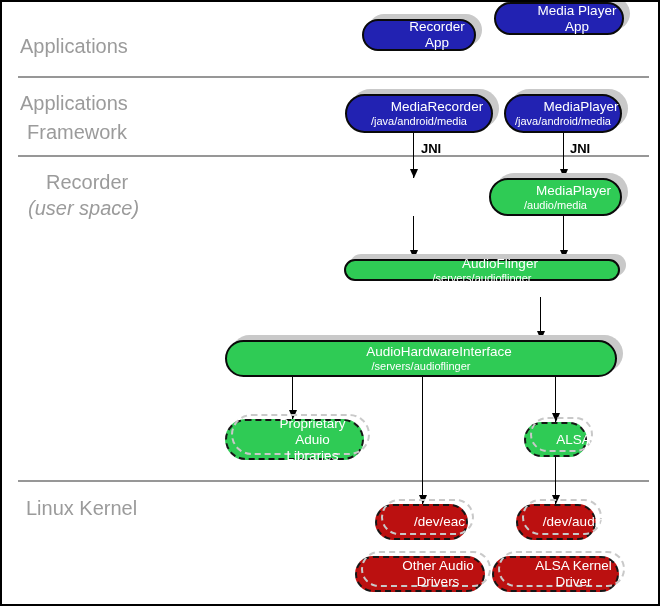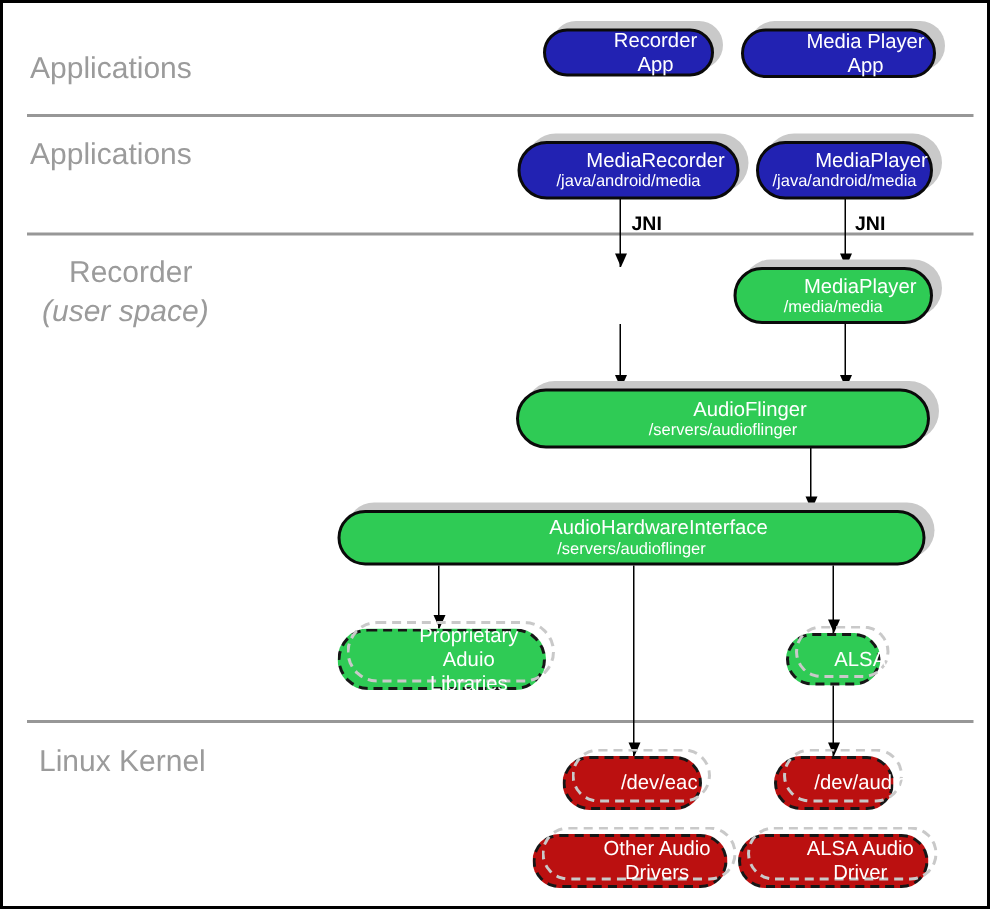--- a/index.html
+++ b/index.html
@@ -79,49 +79,50 @@
     z-index:3;
   }
 </style>
 </head>
 <body>
 
 <div id="canvas">
 
   <div class="layer-label" style="left:18px;top:30px;">Applications</div>
   <div class="layer-label" style="left:18px;top:87px;">Applications</div>
+  <div class="layer-label" style="left:25px;top:116px;">Framework</div>
   <div class="layer-label" style="left:44px;top:166px;">Recorder</div>
   <div class="layer-label" style="left:26px;top:192px;font-style:italic;">(user space)</div>
   <div class="layer-label" style="left:24px;top:492px;">Linux Kernel</div>
 
   <div class="divider" style="top:74px;"></div>
   <div class="divider" style="top:153px;"></div>
   <div class="divider" style="top:478px;"></div>
 
   <div class="pill blue solid" style="left:360px;top:17px;width:114px;height:32px;">
     <span class="pill-label">Recorder App</span>
   </div>
-  <div class="pill blue solid" style="left:492px;top:17px;width:130px;height:33px;">
+  <div class="pill blue solid" style="left:492px;top:0;width:130px;height:33px;">
     <span class="pill-label">Media Player App</span>
   </div>
 
   <div class="pill blue solid" style="left:343px;top:92px;width:148px;height:39px;">
     <span class="pill-label">MediaRecorder</span>
     <span class="pill-path">/java/android/media</span>
   </div>
   <div class="pill blue solid" style="left:502px;top:92px;width:118px;height:39px;">
     <span class="pill-label">MediaPlayer</span>
     <span class="pill-path">/java/android/media</span>
   </div>
 
   <div class="pill green solid" style="left:487px;top:176px;width:133px;height:38px;">
     <span class="pill-label">MediaPlayer</span>
-    <span class="pill-path">/media/media</span>
+    <span class="pill-path">/audio/media</span>
   </div>
-  <div class="pill green solid" style="left:342px;top:257px;width:276px;height:40px;">
+  <div class="pill green solid" style="left:342px;top:257px;width:276px;height:22px;">
     <span class="pill-label">AudioFlinger</span>
     <span class="pill-path">/servers/audioflinger</span>
   </div>
   <div class="pill green solid" style="left:223px;top:338px;width:392px;height:37px;">
     <span class="pill-label">AudioHardwareInterface</span>
     <span class="pill-path">/servers/audioflinger</span>
   </div>
   <div class="pill green dashed" style="left:223px;top:417px;width:139px;height:41px;">
     <span class="pill-label wrap">Proprietary Aduio Libraries</span>
   </div>
@@ -132,21 +133,21 @@
   <div class="pill green dashed" style="left:522px;top:420px;width:63px;height:35px;">
     <span class="pill-label">ALSA</span>
   </div>
   <div class="pill red dashed" style="left:514px;top:502px;width:80px;height:36px;">
     <span class="pill-label">/dev/audio</span>
   </div>
   <div class="pill red dashed" style="left:353px;top:554px;width:130px;height:36px;">
     <span class="pill-label">Other Audio Drivers</span>
   </div>
   <div class="pill red dashed" style="left:490px;top:554px;width:127px;height:36px;">
-    <span class="pill-label">ALSA Audio Driver</span>
+    <span class="pill-label">ALSA Kernel Driver</span>
   </div>
 
   <div class="arrow" style="left:411px;top:130px;height:46px;"></div>
   <div class="arrow" style="left:561px;top:130px;height:46px;"></div>
   <div class="arrow" style="left:411px;top:214px;height:43px;"></div>
   <div class="arrow" style="left:561px;top:214px;height:43px;"></div>
   <div class="arrow" style="left:538px;top:295px;height:43px;"></div>
   <div class="arrow" style="left:290px;top:375px;height:42px;"></div>
   <div class="arrow" style="left:420px;top:375px;height:127px;"></div>
   <div class="arrow" style="left:553px;top:375px;height:45px;"></div>

